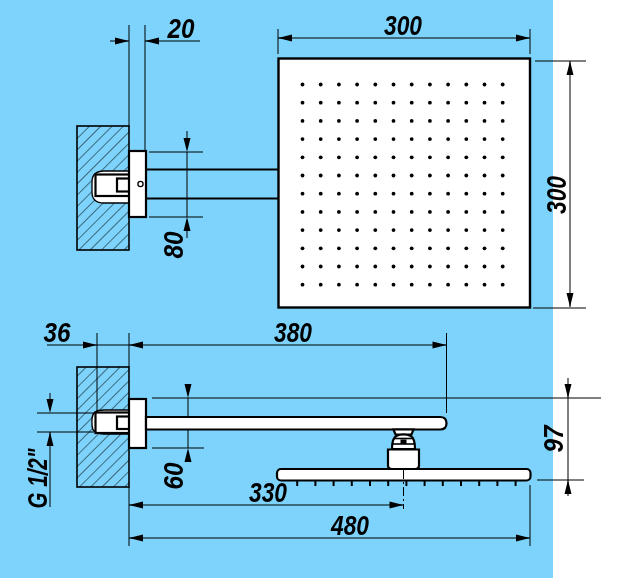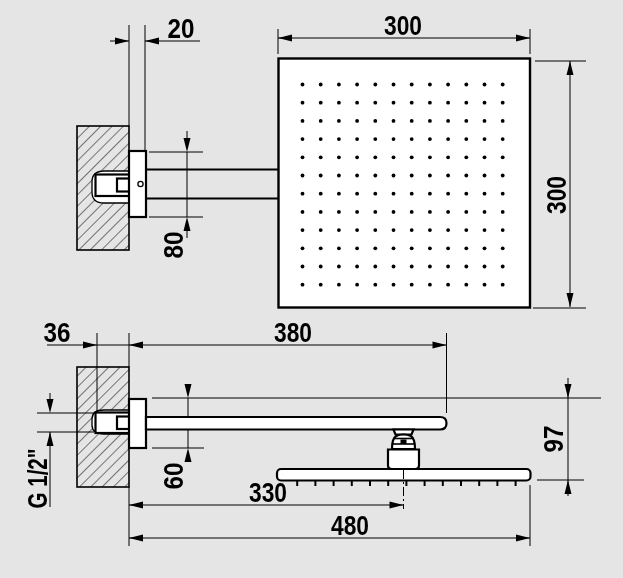--- a/index.html
+++ b/index.html
@@ -1,16 +1,16 @@
 <!DOCTYPE html>
 <html><head>
 <meta charset="utf-8">
 <style>
   html,body{margin:0;padding:0;background:#ffffff;}
-  .stage{width:623px;height:578px;position:relative;background:#e5e5e5;}
+  .stage{width:553px;height:578px;position:relative;background:#7dd3fc;font-style:italic;}
   .obj{fill:#ffffff;stroke:#000000;stroke-width:2.2px;}
   .obj-thick{fill:#ffffff;stroke:#000000;stroke-width:2.4px;}
   .obj-thin{fill:#ffffff;stroke:#000000;stroke-width:1.3px;}
   .wall{stroke:#000000;stroke-width:1.6px;}
   .dim{stroke:#000000;stroke-width:1px;fill:none;}
   .arr{fill:#000000;stroke:none;}
   .lbl{font-family:"Liberation Sans",sans-serif;font-weight:bold;font-size:27px;fill:#000000;}
   .cl{stroke:#000000;stroke-width:1px;stroke-dasharray:9 3 2 3;fill:none;}
   .tick{stroke:#000000;stroke-width:2px;}
 </style>

